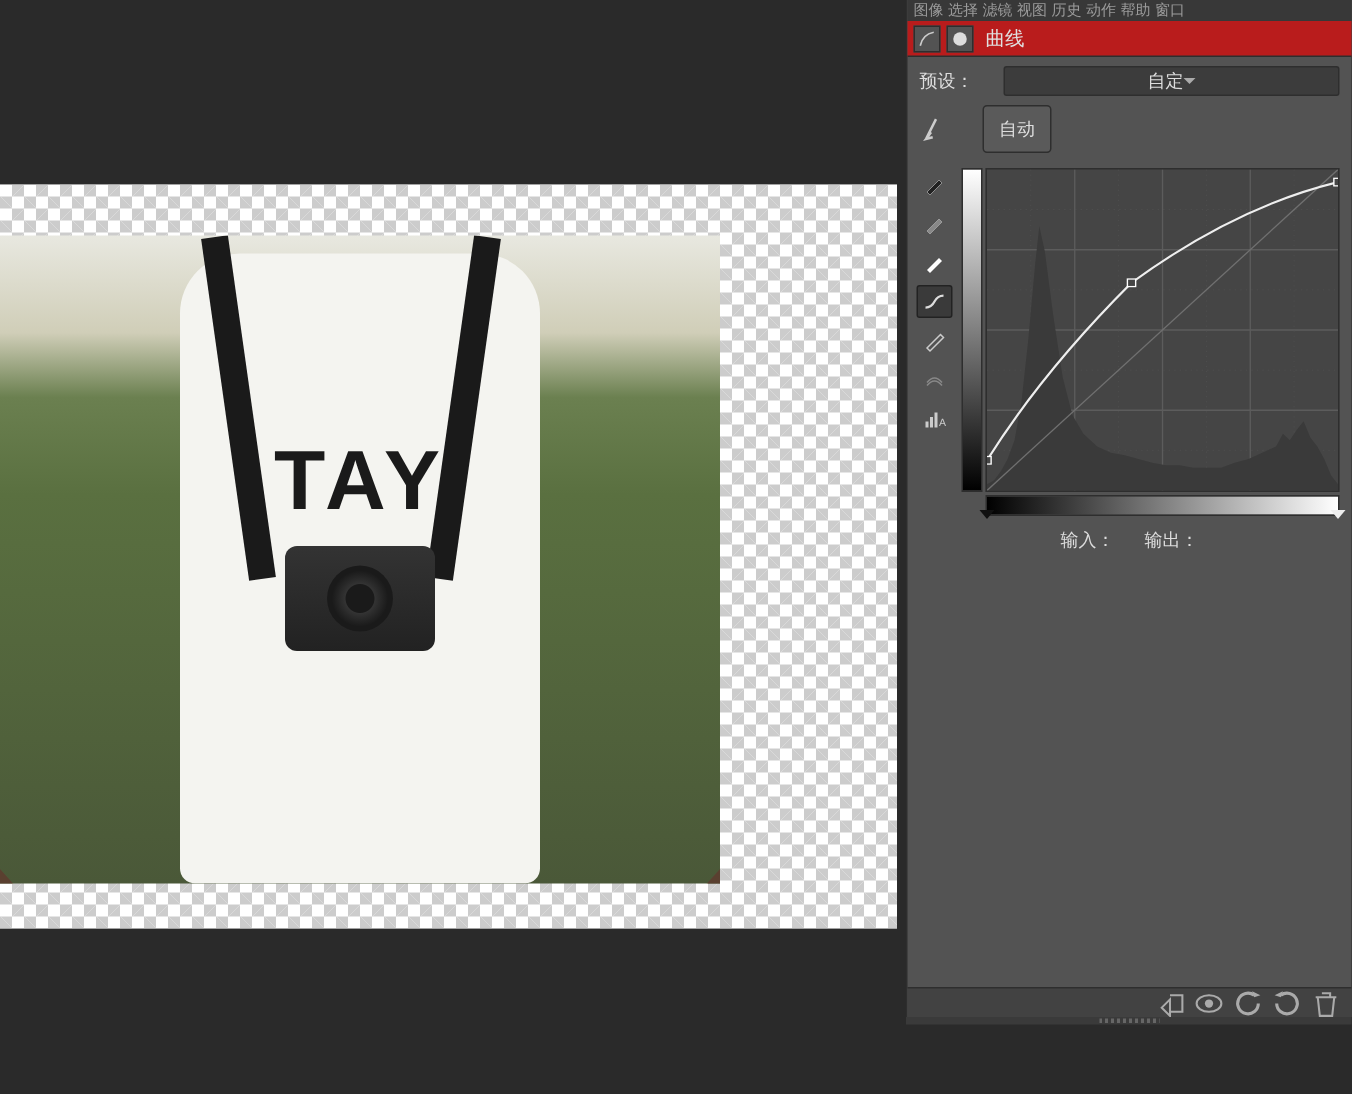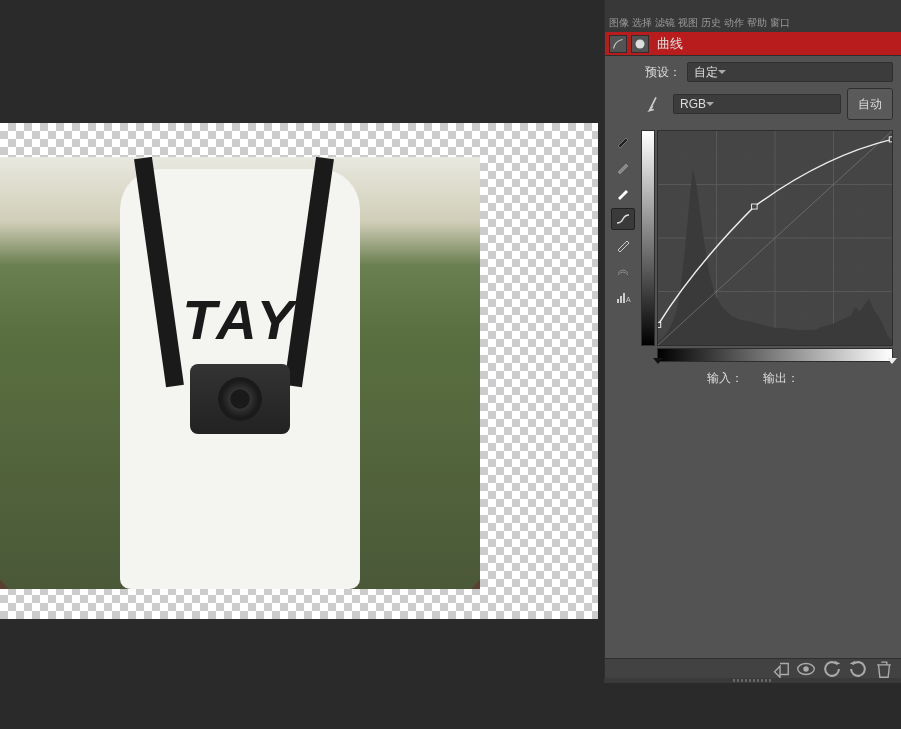--- a/index.html
+++ b/index.html
@@ -29,21 +29,20 @@
     background-color: #fff;
   }
   .photo {
     position: absolute;
     left: 0;
     top: 34px;
     width: 480px;
     height: 432px;
     background: linear-gradient(180deg, #e8e8e0 0%, #d0ceb8 15%, #6b8050 25%, #5a7040 40%, #4a5838 100%);
     overflow: hidden;
-    font-style: italic;
   }
   .photo::after{
     content:"";
     position:absolute;
     left:50%; bottom:0;
     transform:translateX(-50%);
     width:240px; height:420px;
     background:#f4f4f0;
     border-radius:40px 40px 10px 10px;
   }
@@ -111,21 +110,21 @@
     height: 678px;
     background: #535353;
     border-left: 1px solid #2e2e2e;
   }
   .menu-strip{
     height:14px;
     background:#383838;
     display:flex;
     align-items:flex-start;
     gap:3px;
-    padding:16px 4px;
+    padding:0 4px;
     font-size:10px;
     color:#9a9a9a;
     overflow:hidden;
   }
   .menu-strip span{white-space:nowrap;}
   .tab-bar{
     height:24px;
     background:#b91c1c;
     border-bottom:1px solid #2e2e2e;
     display:flex;
@@ -142,33 +141,32 @@
   .tab-icon svg{width:12px;height:12px;}
   .tab-label{
     font-size:13px;
     color:#e0e0e0;
     padding:0 4px;
   }
   .row{
     display:flex;
     align-items:center;
     padding:6px 8px;
-    gap:6px;
-    margin-left:32px;
+    gap:20px;
   }
   .label{ color:#ddd; font-size:12px; }
   .dropdown{
     flex:1;
     height:20px;
     background:#3c3c3c;
     border:1px solid #2e2e2e;
     border-radius:2px;
     display:flex;
     align-items:center;
-    justify-content:flex-start;
+    justify-content:center;
     padding:0 6px;
     color:#ddd;
     font-size:12px;
   }
   .dropdown::after{
     content:"";
     width:0;height:0;
     border-left:4px solid transparent;
     border-right:4px solid transparent;
     border-top:4px solid #aaa;
@@ -333,23 +331,20 @@
     <div class="dropdown">
       <span>自定</span>
     </div>
   </div>
 
   <div class="row" style="padding-top:0">
     <div class="eyedropper-icon">
       <svg viewBox="0 0 20 20">
           <path d="M4 16 L10 4 M7 12 L4 16 L8 15" stroke="#ccc" stroke-width="1.5" fill="none"></path>
         </svg>
-    </div>
-    <div class="dropdown">
-      <span>RGB</span>
     </div>
     <div class="btn">
       <span>自动</span>
     </div>
   </div>
 
   <div class="curves-wrapper">
     <div class="tool-col">
       <div class="tool-btn">
         <svg viewBox="0 0 16 16">

